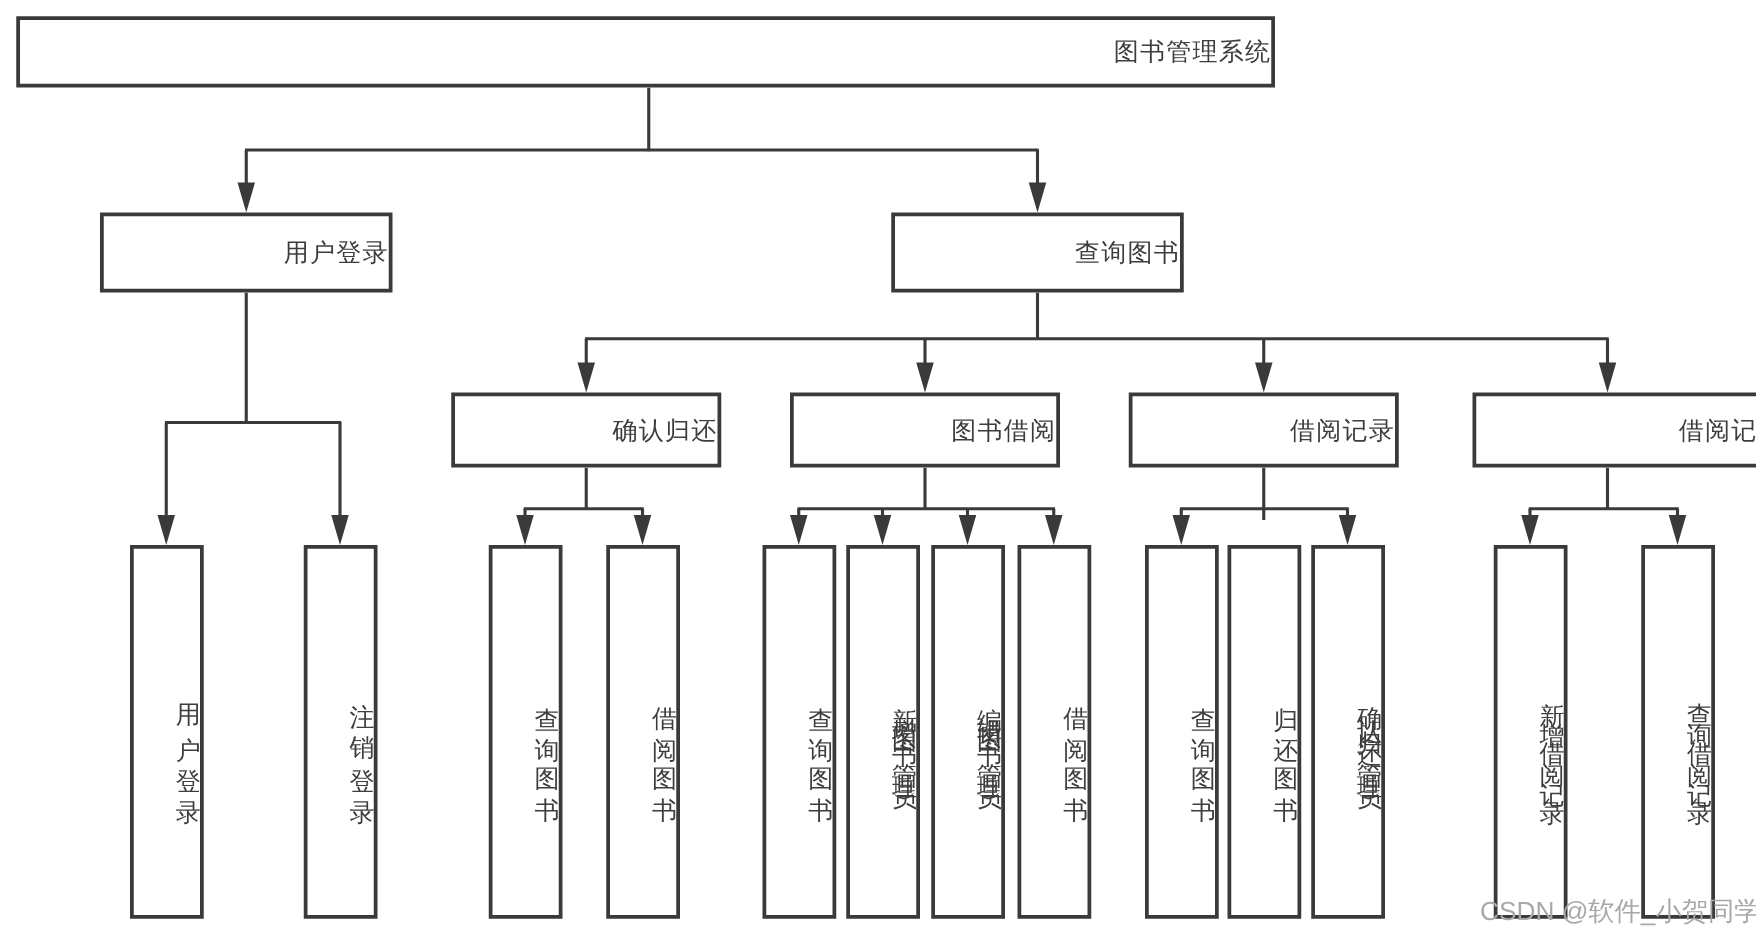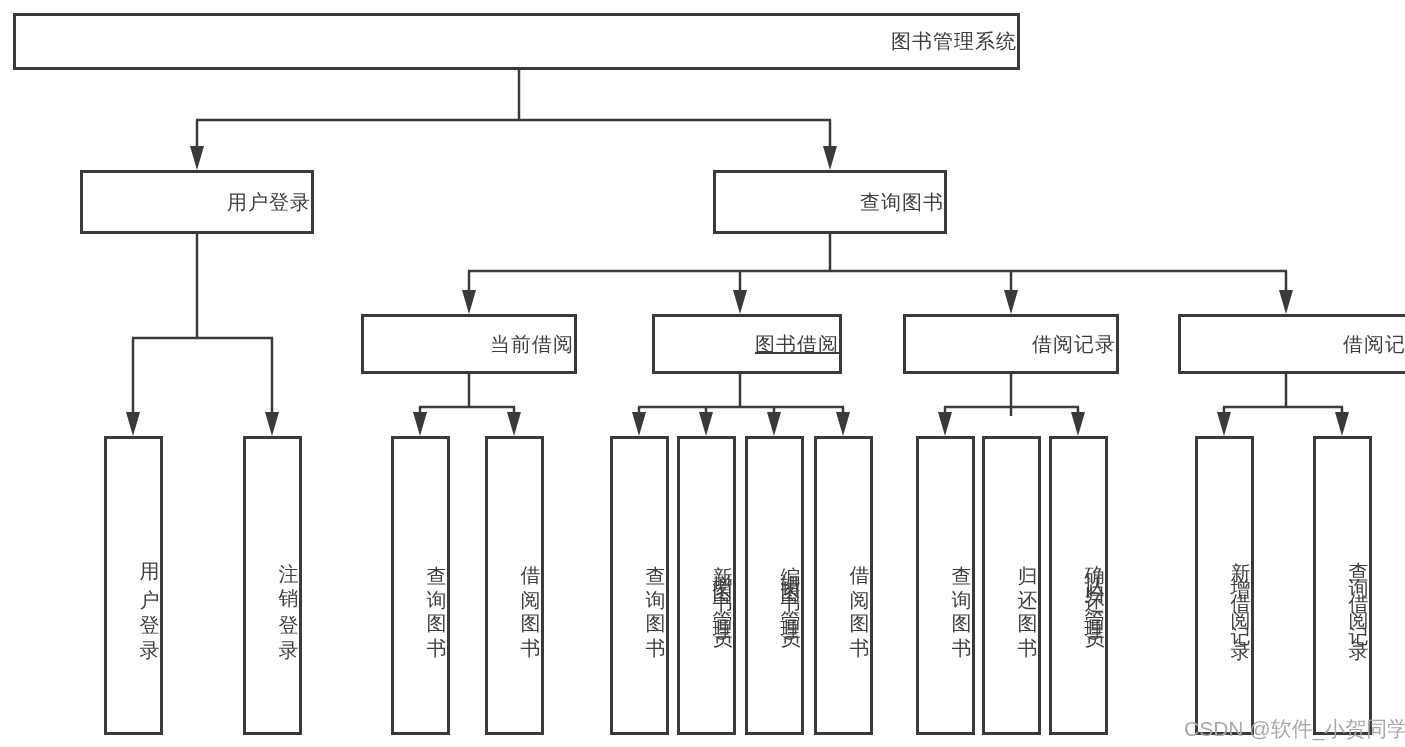--- a/index.html
+++ b/index.html
@@ -131,23 +131,23 @@
   </div>
 
   <div class="node h-box" style="left:80px; top:170px; width:234px; height:64px;">
     <span>用户登录</span>
   </div>
   <div class="node h-box" style="left:713px; top:170px; width:234px; height:64px;">
     <span>查询图书</span>
   </div>
 
   <div class="node h-box" style="left:361px; top:314px; width:216px; height:60px;">
-    <span>当前借阅</span>
-  </div>
-  <div class="node h-box" style="left:652px; top:314px; width:190px; height:60px;text-decoration:underline;">
+    <span>确认归还</span>
+  </div>
+  <div class="node h-box" style="left:632px; top:314px; width:216px; height:60px;">
     <span>图书借阅</span>
   </div>
   <div class="node h-box" style="left:903px; top:314px; width:216px; height:60px;">
     <span>借阅记录</span>
   </div>
   <div class="node h-box" style="left:1178px; top:314px; width:252px; height:60px;">
     <span>借阅记录</span>
   </div>
 
   <div class="node leaf" style="left:104px; top:436px; width:59px; height:299px;">

